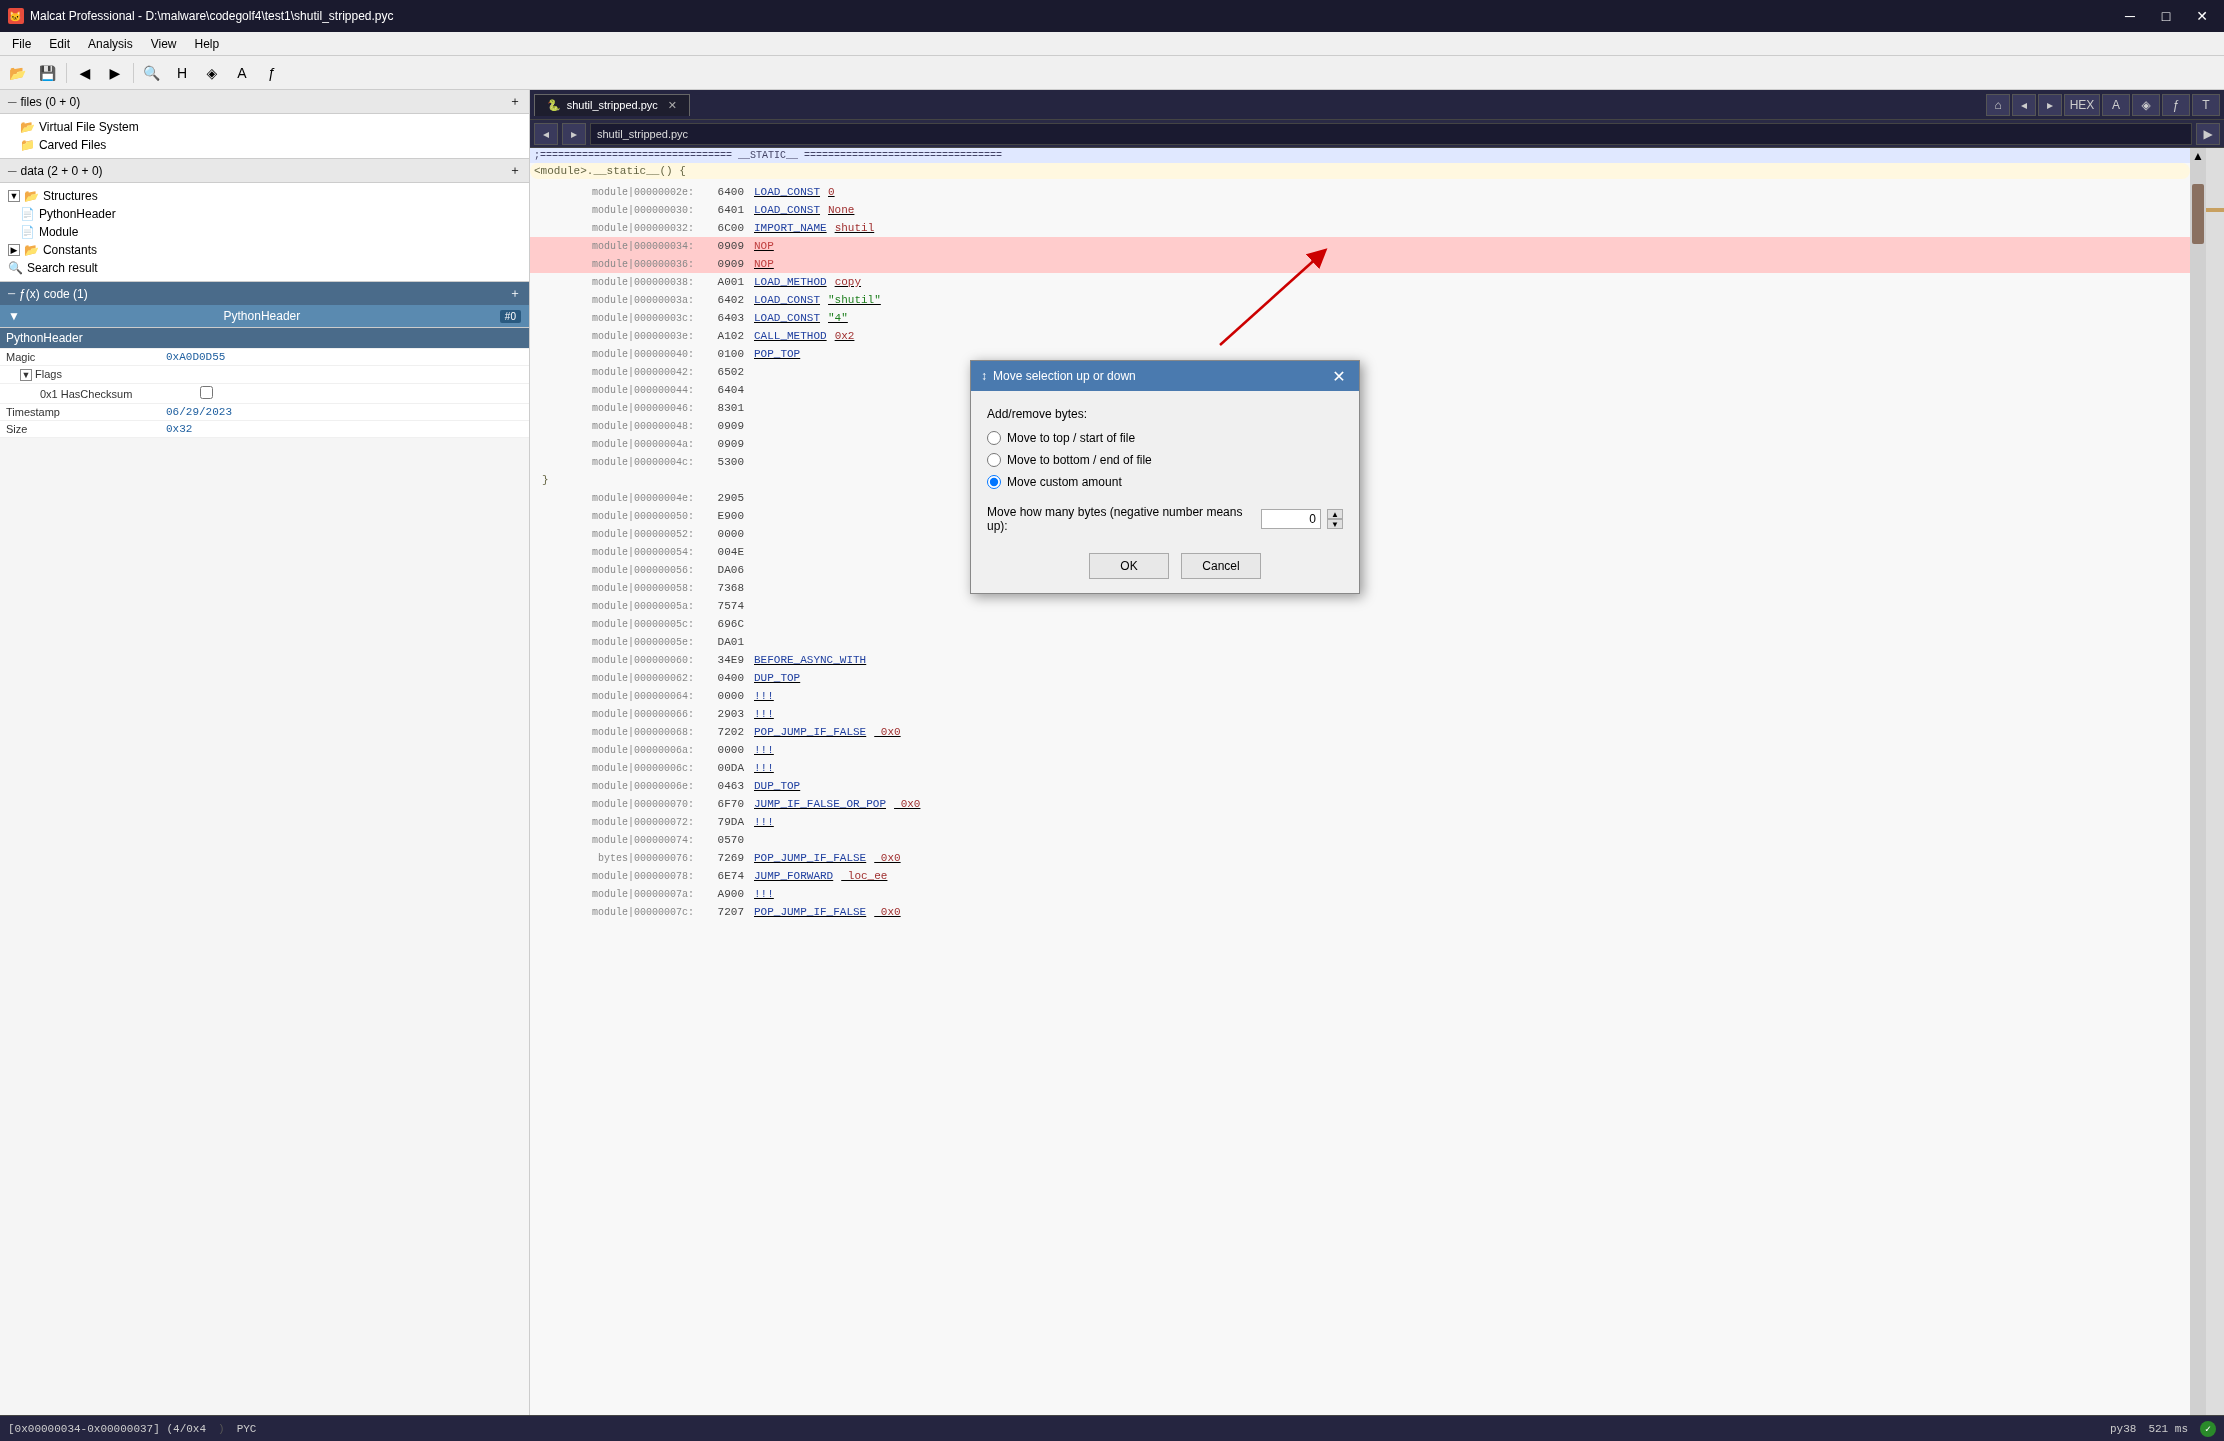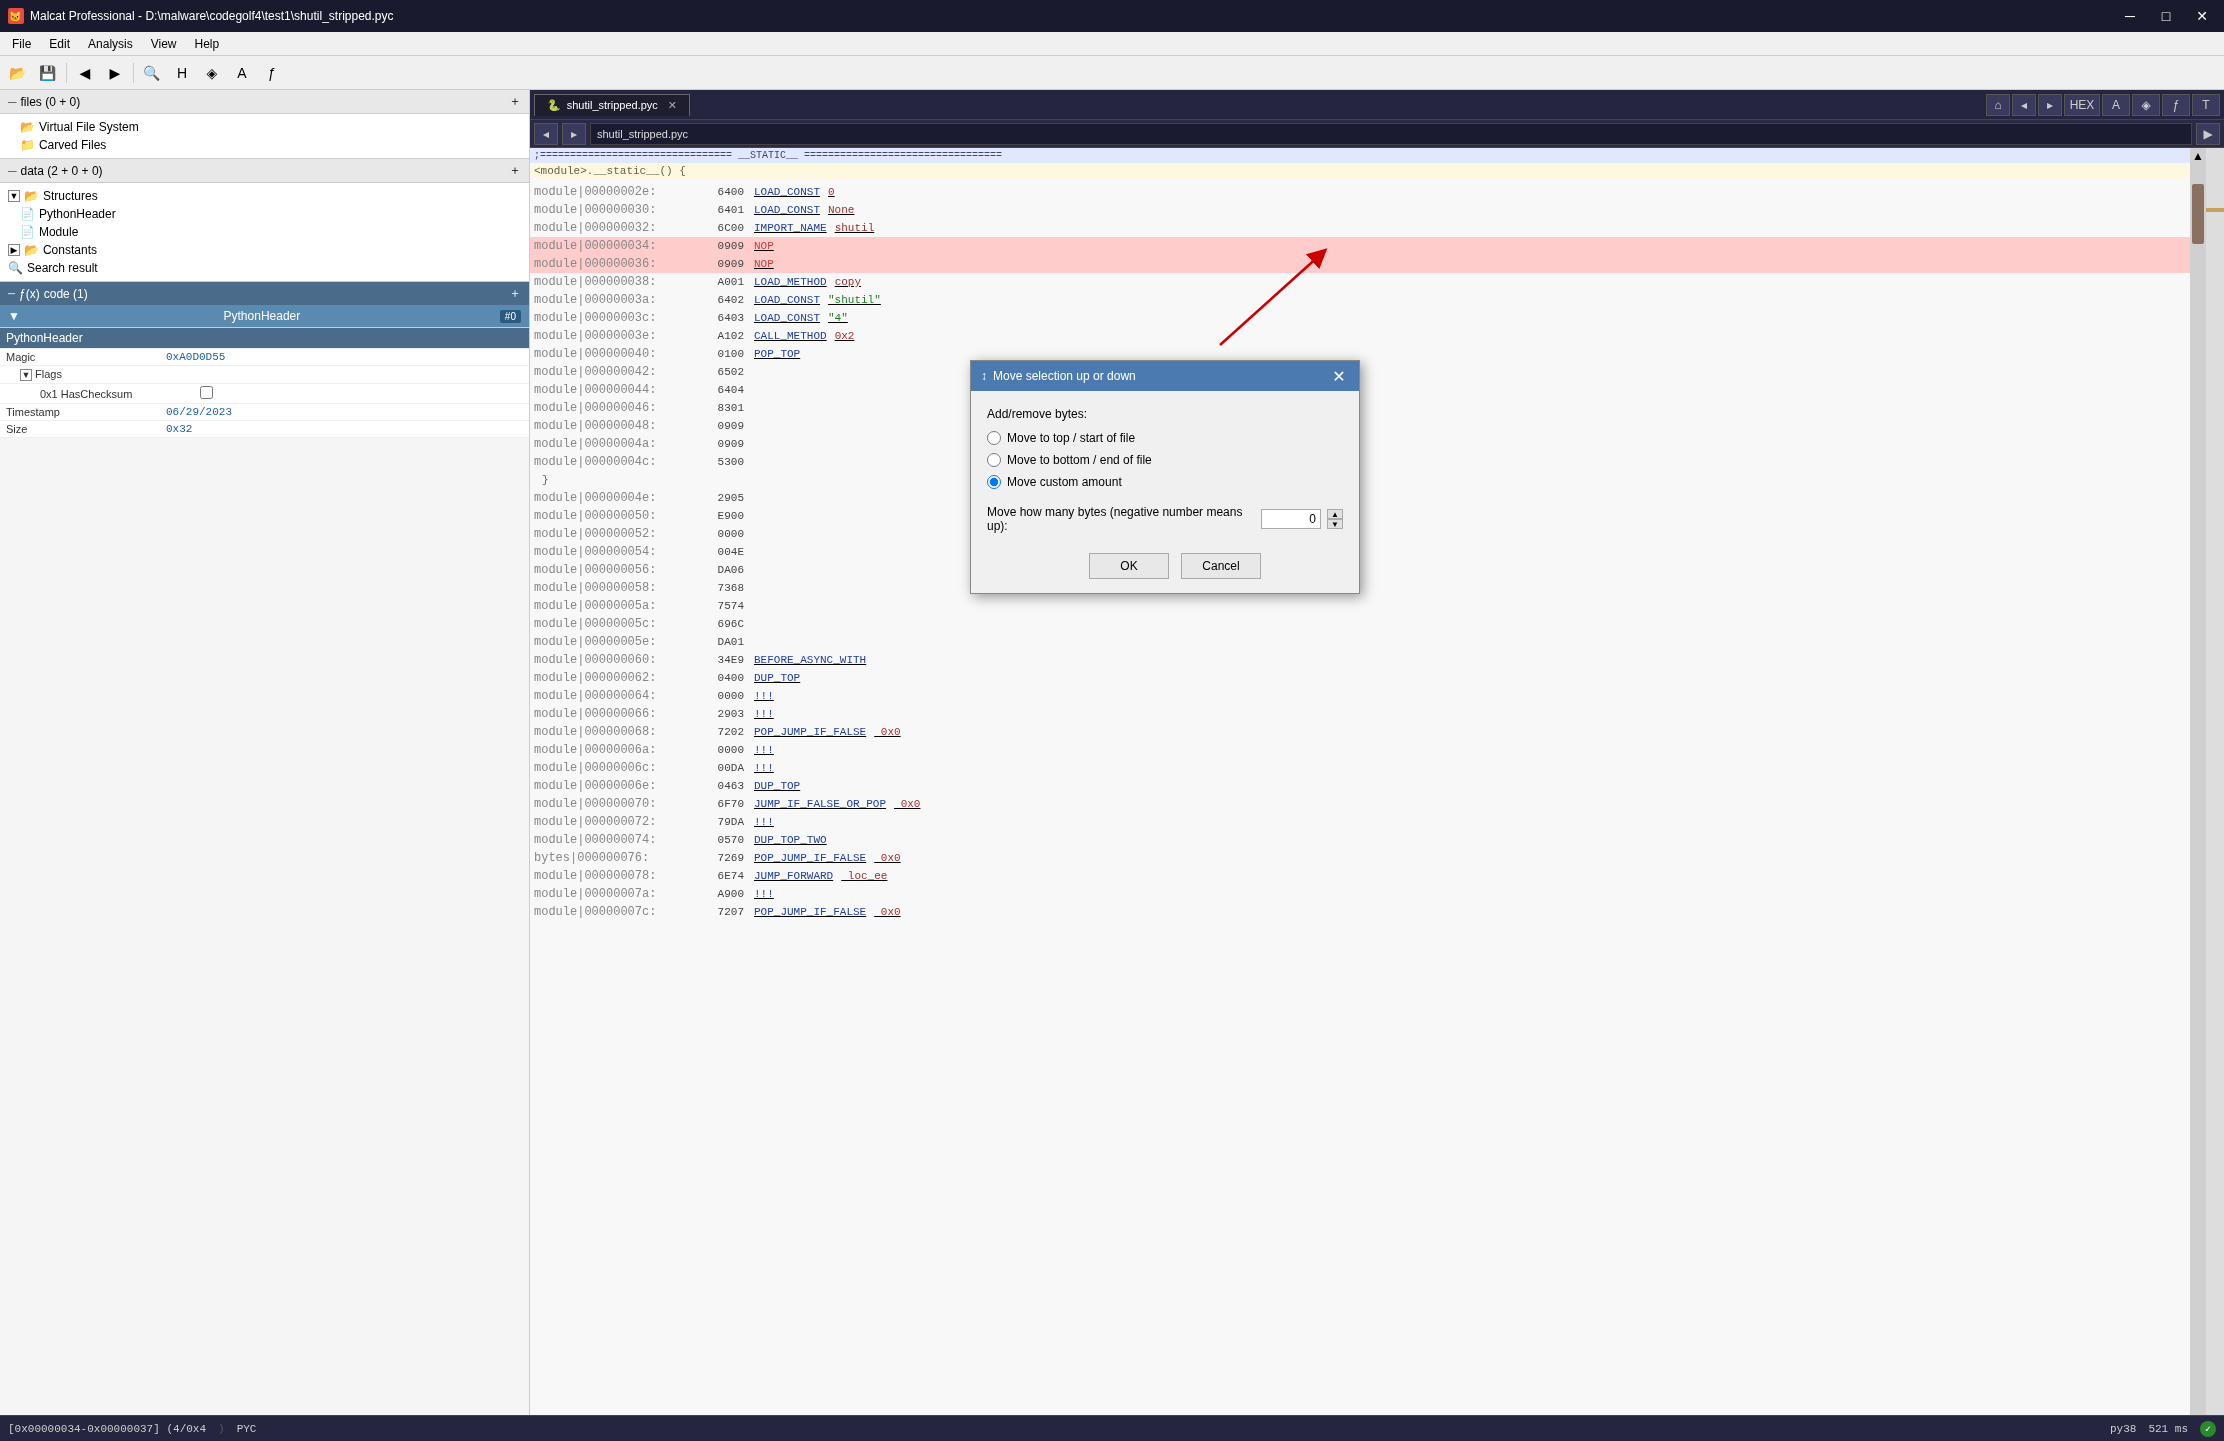--- a/index.html
+++ b/index.html
@@ -257,21 +257,21 @@
     .code-lines {
       padding: 4px 0;
     }
     .code-line {
       display: flex;
       height: 18px;
       align-items: center;
       padding: 0 4px;
     }
     .code-line.highlight { background: #ffcccc; }
-    .col-addr { width: 160px; color: #888; font-size: 12px; }
+    .col-addr { width: 160px; color: #888; font-size: 10px; text-align: right; }
     .col-offset { width: 60px; color: #444; text-align: right; padding-right: 10px; }
     .col-instr { flex: 1; color: #000; text-decoration: underline; }
     .col-instr .op { color: #2040a0; margin-right: 8px; }
     .col-instr .arg { color: #a03030; }
     .col-instr .str-arg { color: #208020; }
     .col-instr .num-arg { color: #a03030; }
 
     
     .static-header {
       background: #e0e8ff;
@@ -805,21 +805,20 @@
               <span class="col-instr"><span class="op">JUMP_IF_FALSE_OR_POP</span><span class="num-arg"> 0x0</span></span>
             </div>
             <div class="code-line">
               <span class="col-addr">module|000000072:</span>
               <span class="col-offset">79DA</span>
               <span class="col-instr"><span class="op">!!!</span></span>
             </div>
             <div class="code-line">
               <span class="col-addr">module|000000074:</span>
               <span class="col-offset">0570</span>
-              <span class="col-instr"><span class="op">DUP_TOP_TWO</span></span>
             </div>
             <div class="code-line">
               <span class="col-addr">bytes|000000076:</span>
               <span class="col-offset">7269</span>
               <span class="col-instr"><span class="op">POP_JUMP_IF_FALSE</span><span class="num-arg"> 0x0</span></span>
             </div>
             <div class="code-line">
               <span class="col-addr">module|000000078:</span>
               <span class="col-offset">6E74</span>
               <span class="col-instr"><span class="op">JUMP_FORWARD</span><span class="arg"> loc_ee</span></span>

